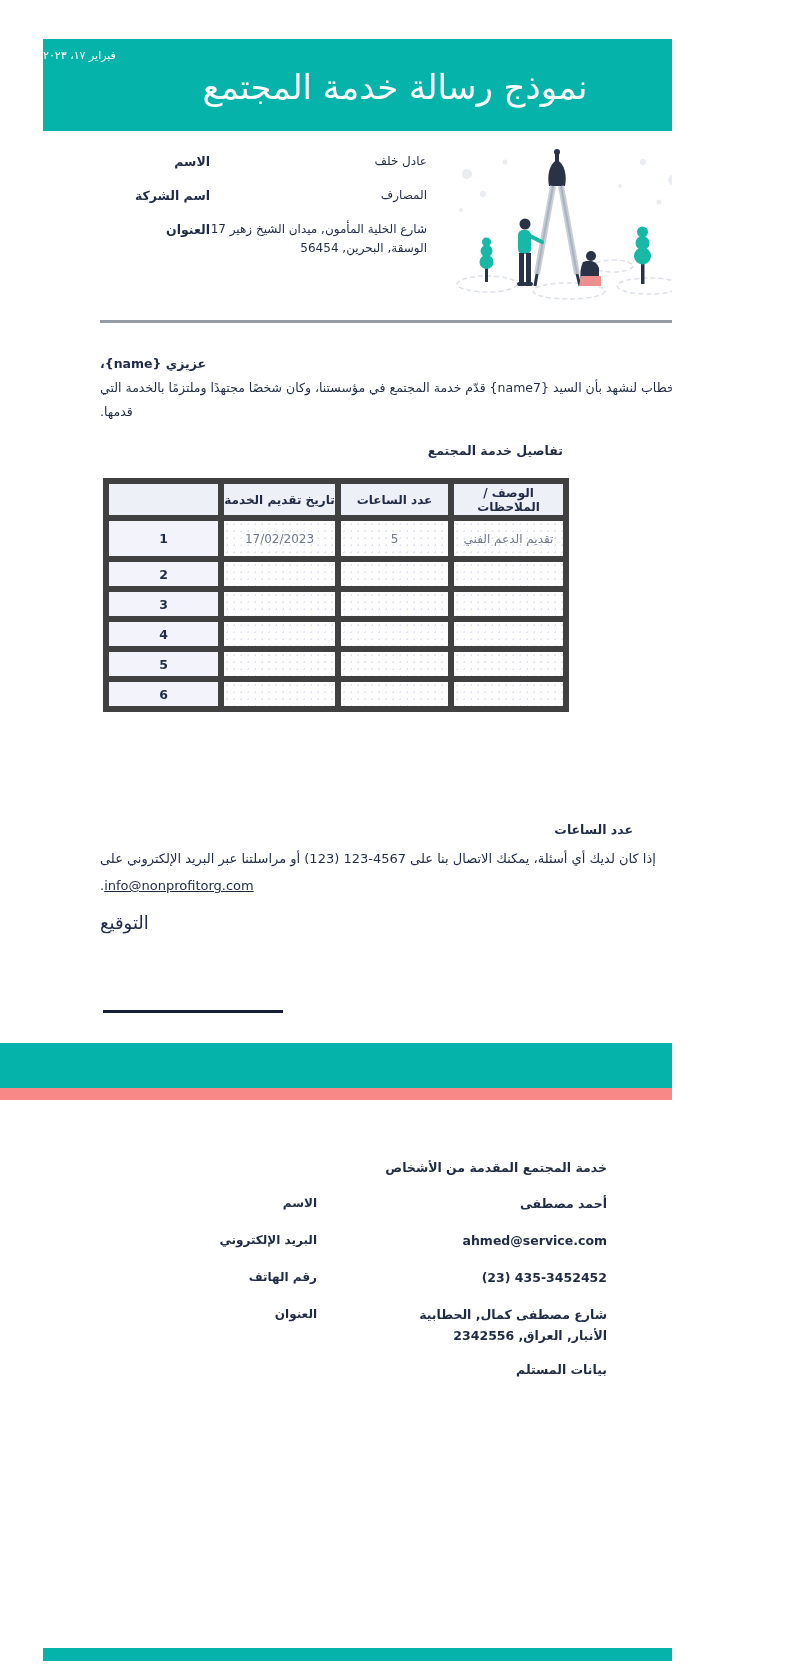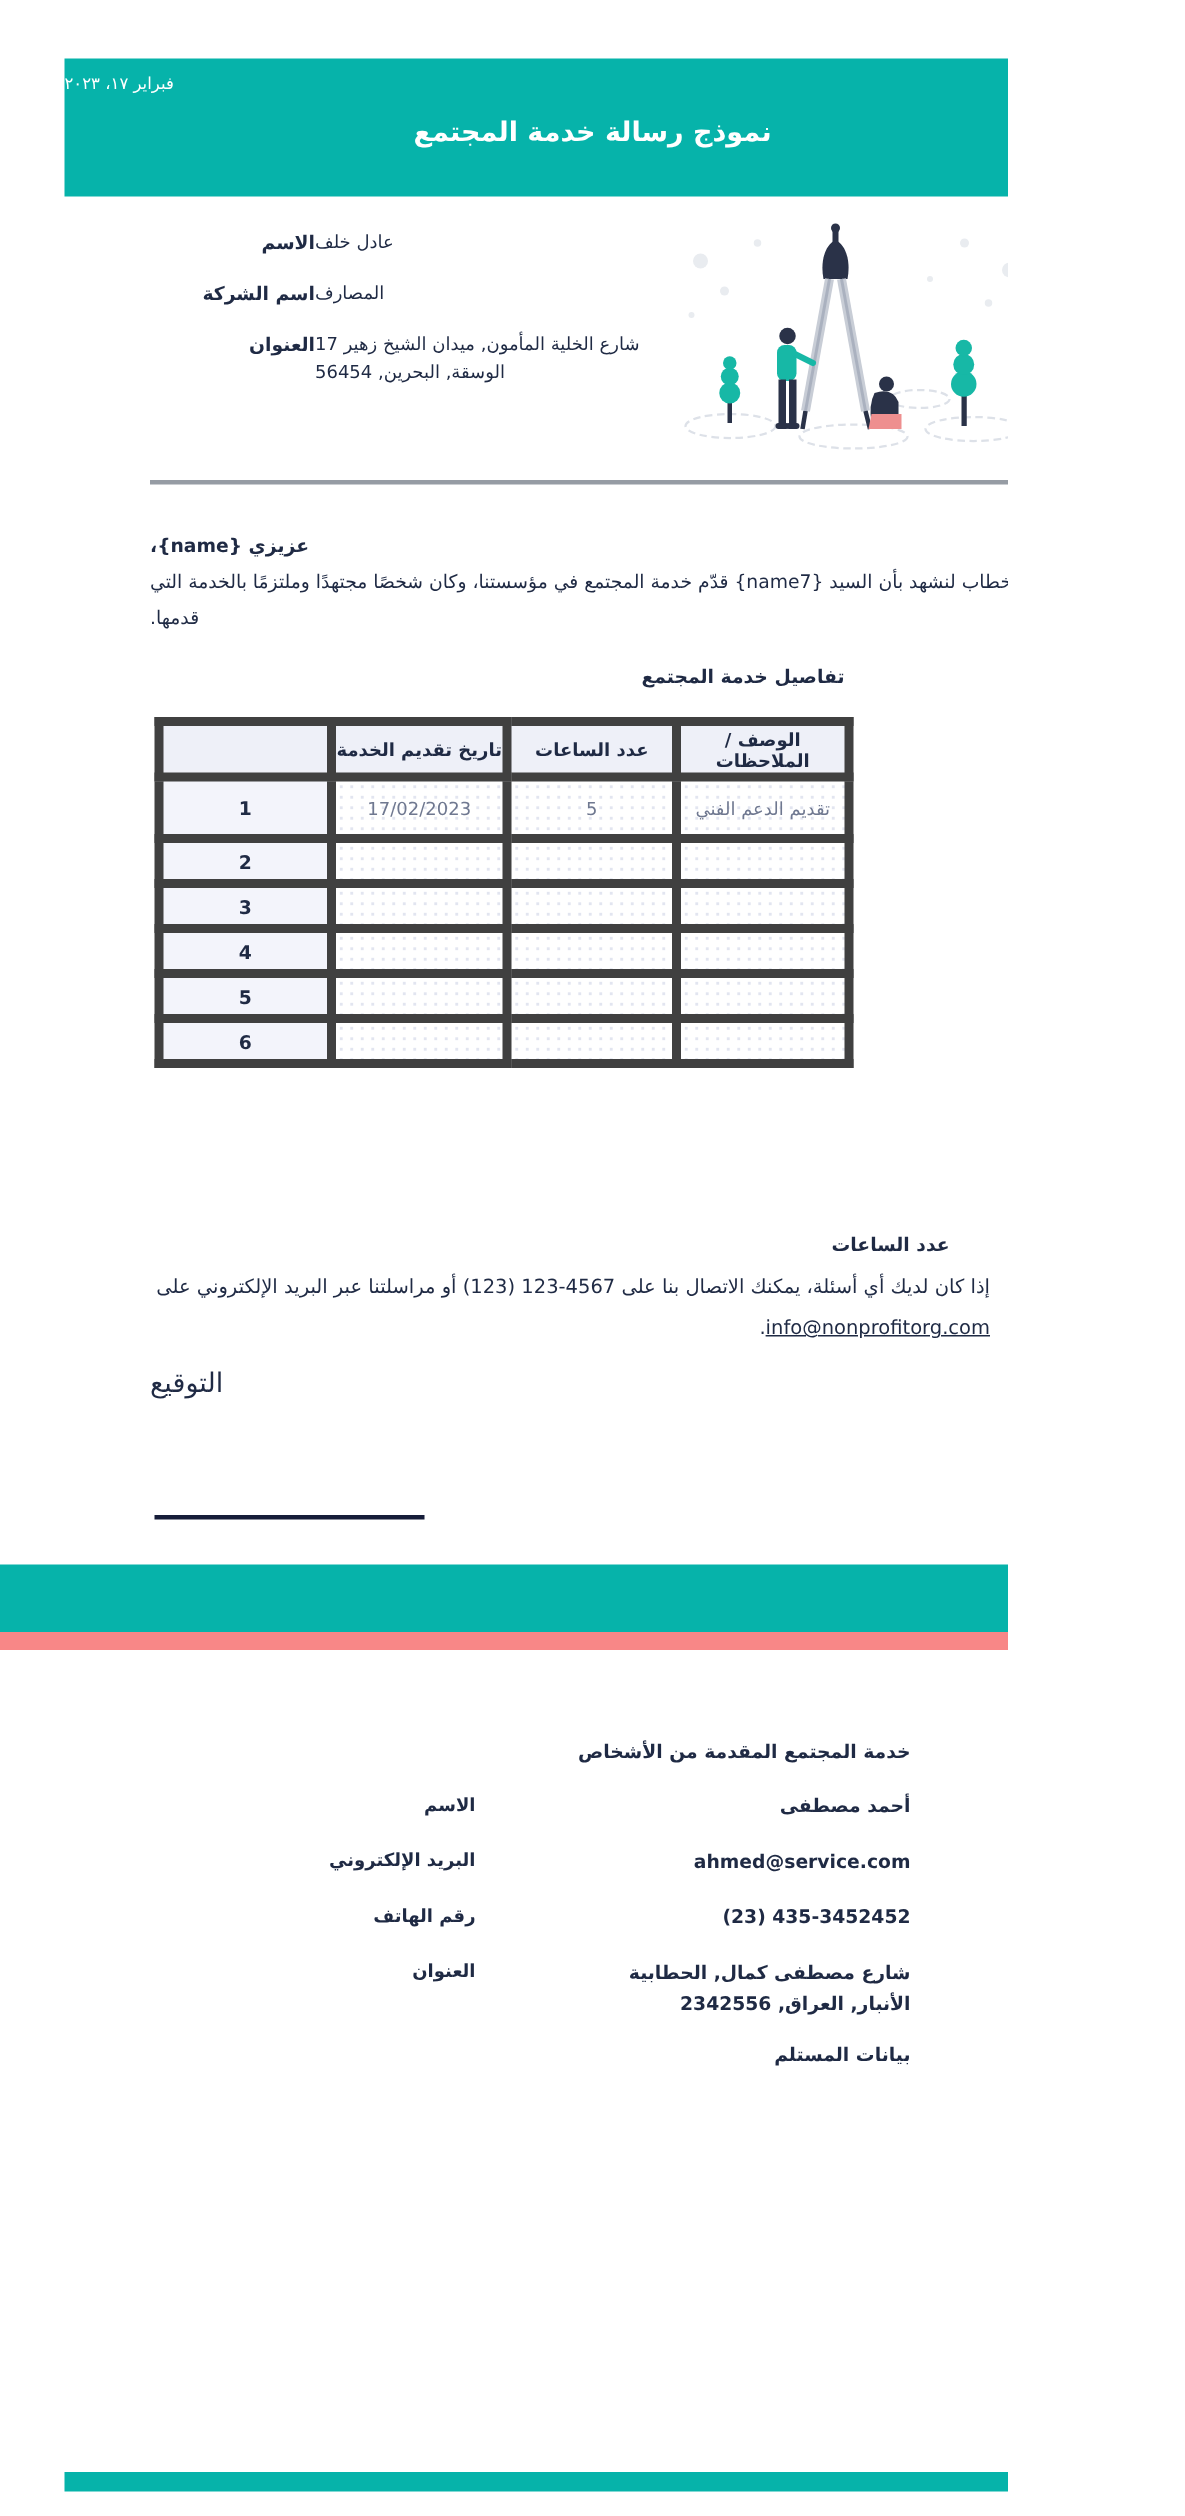--- a/index.html
+++ b/index.html
@@ -24,44 +24,44 @@
   }
   .header-date {
     direction: rtl;
     text-align: left;
     padding: 10px 14px 0 0;
     font-size: 11px;
     letter-spacing: .2px;
   }
   .header-title {
     text-align: center;
-    font-size: 18px;
-    font-weight: bold;
-    margin-top: 16px;
+    font-size: 34px;
+    font-weight: normal;
+    margin-top: 5px;
   }
   
   .info-fields {
     position: absolute;
     left: 95px; top: 152px;
     width: 332px;
     color: #1F2A44;
   }
   .info-row { display: flex; margin-bottom: 15px; }
   .info-label {
     width: 115px;
     direction: rtl;
     text-align: left;
     font-weight: bold;
     font-size: 12.5px;
     line-height: 19px;
   }
   .info-value {
     flex: 1;
     direction: rtl;
-    text-align: left;
+    text-align: right;
     font-size: 12px;
     line-height: 19px;
   }
   
   .illustration {
     position: absolute;
     left: 445px; top: 146px;
     width: 252px; height: 156px;
   }
   
@@ -137,21 +137,21 @@
     gap: 42px;
   }
   .hours-label { direction: rtl; font-weight: bold; font-size: 12.5px; color: #1F2A44; }
   .hours-value { font-size: 12.5px; color: #6F7890; }
   
   .contact {
     position: absolute;
     left: 100px; top: 845px;
     width: 560px;
     direction: rtl;
-    text-align: right;
+    text-align: left;
     font-size: 13px;
     line-height: 27px;
     color: #1F2A44;
   }
   .contact a { color: #1F2A44; text-decoration: underline; }
   .ltr { direction: ltr; unicode-bidi: embed; }
   
   .signature-label {
     position: absolute;
     left: 100px; top: 912px;

